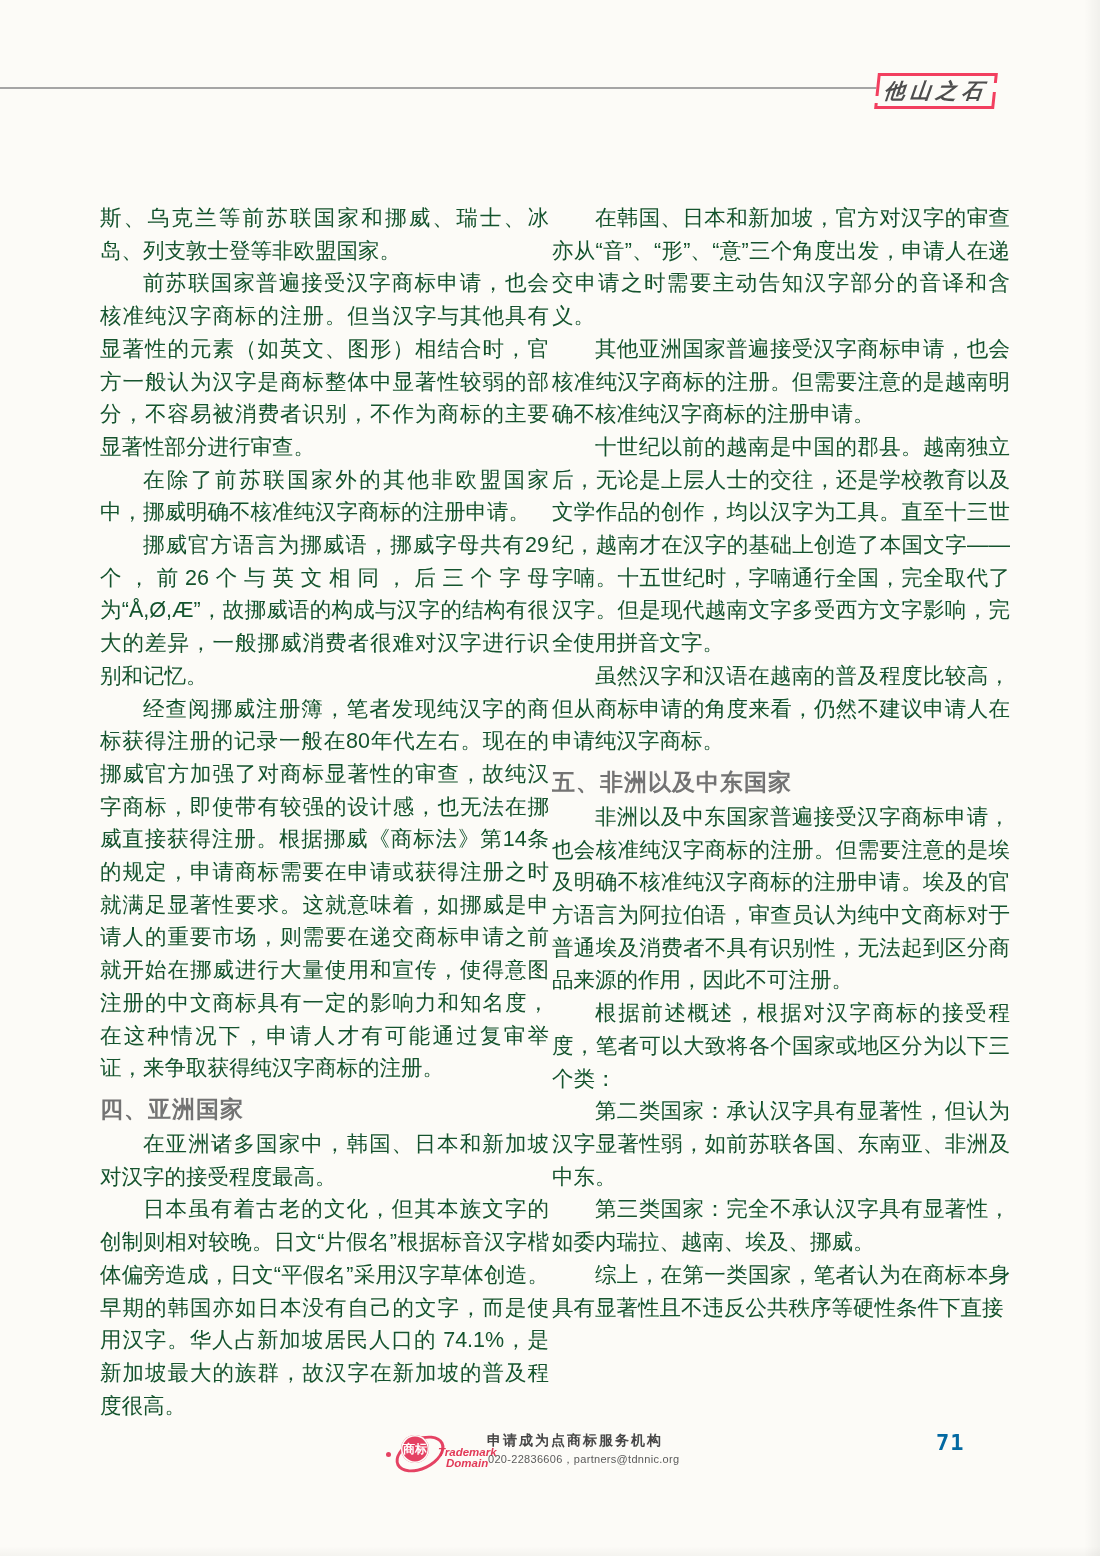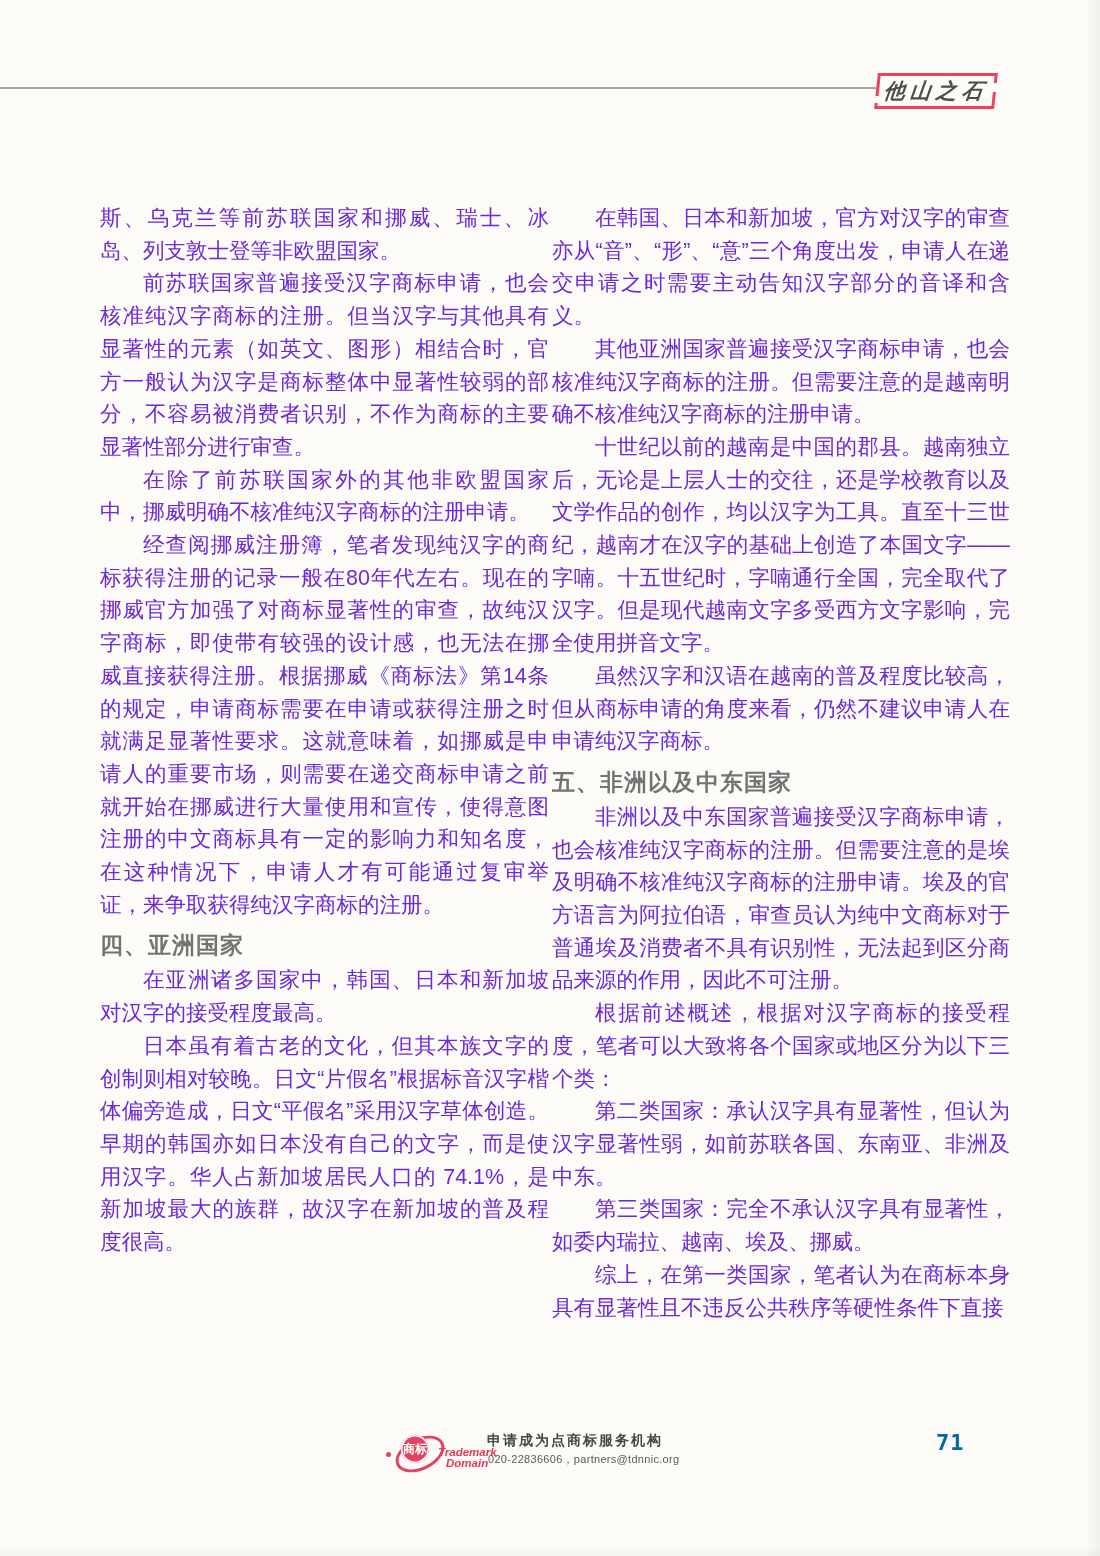--- a/index.html
+++ b/index.html
@@ -21,21 +21,21 @@
   .badge .notch-r{position:absolute;right:-5px;top:7px;width:9px;height:9px;background:#fcfbf7;}
   .badge .notch-l{position:absolute;left:-5px;bottom:3px;width:9px;height:7px;background:#fcfbf7;}
   .badge-label{font-style:italic;font-size:21px;color:#4d4d4d;letter-spacing:5px;
     font-weight:bold;white-space:nowrap;}
 
   
   .col{position:absolute;top:202px;}
   .col-left{left:100px;width:449px;}
   .col-right{left:552px;width:458px;}
   .col p{margin:0;font-size:21.5px;line-height:32.7px;text-align:justify;
-    text-justify:inter-ideograph;color:#6d28d9;}
+    text-justify:inter-ideograph;color:#14532d;}
   .col p.para{text-indent:2em;}
   .col p.continuation{text-indent:0;}
   .col h3.heading{margin:9px 0 4px 0;font-size:23px;line-height:30px;
     color:#737373;font-weight:bold;letter-spacing:1px;}
 
   
   .footer-logo{position:absolute;left:392px;top:1432px;width:110px;height:44px;text-decoration:underline;}
   .logo-ring{position:absolute;left:2px;top:6px;width:46px;height:26px;
     border:3px solid #e54263;border-radius:50%;transform:rotate(-26deg);}
   .logo-globe{position:absolute;left:9px;top:3px;width:28px;height:28px;border-radius:50%;
@@ -66,20 +66,21 @@
   <div class="badge">
     <span class="notch-r"></span>
     <span class="notch-l"></span>
     <span class="badge-label">他山之石</span>
   </div>
 
   <div class="col col-left" id="col-left">
       <p class="continuation">斯、乌克兰等前苏联国家和挪威、瑞士、冰岛、列支敦士登等非欧盟国家。</p>
       <p class="para">前苏联国家普遍接受汉字商标申请，也会核准纯汉字商标的注册。但当汉字与其他具有显著性的元素（如英文、图形）相结合时，官方一般认为汉字是商标整体中显著性较弱的部分，不容易被消费者识别，不作为商标的主要显著性部分进行审查。</p>
       <p class="para">在除了前苏联国家外的其他非欧盟国家中，挪威明确不核准纯汉字商标的注册申请。</p>
+      <p class="para">挪威官方语言为挪威语，挪威字母共有29个，前26个与英文相同，后三个字母为“Å,Ø,Æ”，故挪威语的构成与汉字的结构有很大的差异，一般挪威消费者很难对汉字进行识别和记忆。</p>
       <p class="para">经查阅挪威注册簿，笔者发现纯汉字的商标获得注册的记录一般在80年代左右。现在的挪威官方加强了对商标显著性的审查，故纯汉字商标，即使带有较强的设计感，也无法在挪威直接获得注册。根据挪威《商标法》第14条的规定，申请商标需要在申请或获得注册之时就满足显著性要求。这就意味着，如挪威是申请人的重要市场，则需要在递交商标申请之前就开始在挪威进行大量使用和宣传，使得意图注册的中文商标具有一定的影响力和知名度，在这种情况下，申请人才有可能通过复审举证，来争取获得纯汉字商标的注册。</p>
       <h3 class="heading">四、亚洲国家</h3>
       <p class="para">在亚洲诸多国家中，韩国、日本和新加坡对汉字的接受程度最高。</p>
       <p class="para">日本虽有着古老的文化，但其本族文字的创制则相对较晚。日文“片假名”根据标音汉字楷体偏旁造成，日文“平假名”采用汉字草体创造。早期的韩国亦如日本没有自己的文字，而是使用汉字。华人占新加坡居民人口的 74.1%，是新加坡最大的族群，故汉字在新加坡的普及程度很高。</p>
     </div>
   <div class="col col-right" id="col-right">
       <p class="para">在韩国、日本和新加坡，官方对汉字的审查亦从“音”、“形”、“意”三个角度出发，申请人在递交申请之时需要主动告知汉字部分的音译和含义。</p>
       <p class="para">其他亚洲国家普遍接受汉字商标申请，也会核准纯汉字商标的注册。但需要注意的是越南明确不核准纯汉字商标的注册申请。</p>
       <p class="para">十世纪以前的越南是中国的郡县。越南独立后，无论是上层人士的交往，还是学校教育以及文学作品的创作，均以汉字为工具。直至十三世纪，越南才在汉字的基础上创造了本国文字——字喃。十五世纪时，字喃通行全国，完全取代了汉字。但是现代越南文字多受西方文字影响，完全使用拼音文字。</p>
       <p class="para">虽然汉字和汉语在越南的普及程度比较高，但从商标申请的角度来看，仍然不建议申请人在申请纯汉字商标。</p>

